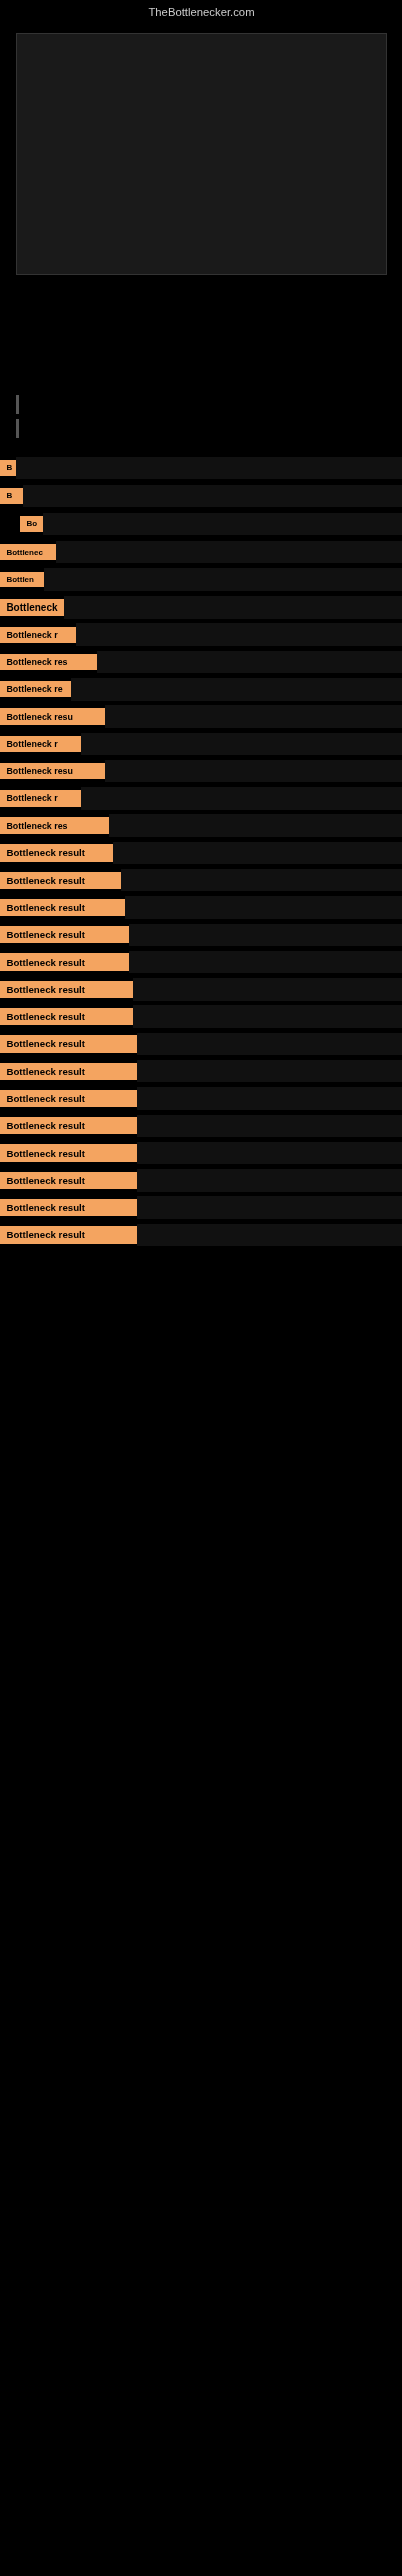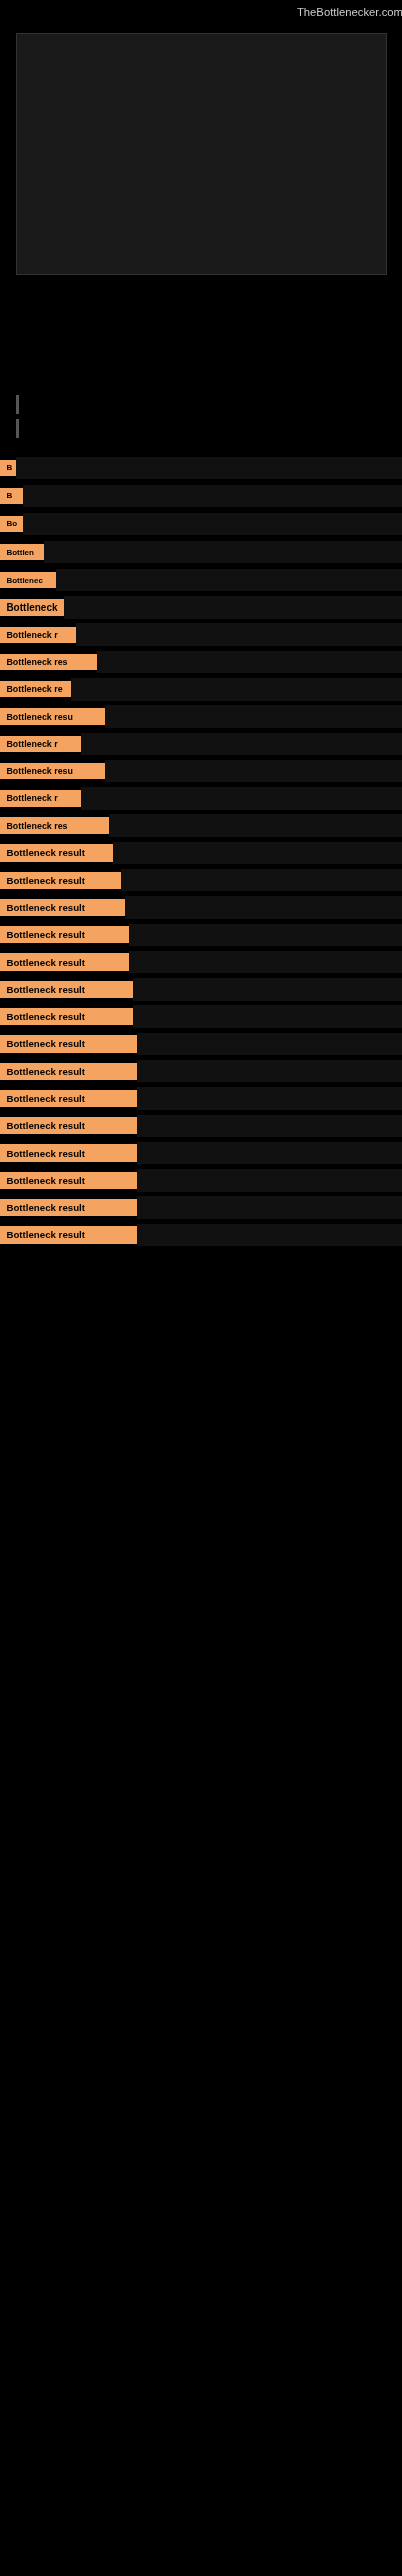--- a/index.html
+++ b/index.html
@@ -10,21 +10,21 @@
     body {
       background-color: #000000;
       width: 403px;
       min-height: 2576px;
       font-family: Arial, sans-serif;
       position: relative;
     }
     .site-title {
       color: #cccccc;
       font-size: 11.3px;
-      text-align: right;
+      text-align: center;
       padding-top: 6.4px;
       padding-bottom: 6.4px;
     }
     .chart-area {
       background-color: #000000;
       width: 100%;
       height: 306px;
       position: relative;
     }
     .chart-inner {
@@ -113,32 +113,32 @@
 
 <div class="result-list" id="result-list-container">
 <div class="result-item item-1" style="margin-bottom: 2.4px;">
       <span class="result-label">B</span>
       <div class="result-bar-bg"></div>
     </div>
     <div class="result-item item-2" style="margin-bottom: 2.4px;">
       <span class="result-label">B</span>
       <div class="result-bar-bg"></div>
     </div>
-    <div class="result-item item-3" style="margin-bottom: 2.4px;">
+    <div class="result-item item-3" style="margin-bottom: 2.4px; padding-left: 20px;">
       <span class="result-label">Bo</span>
+      <div class="result-bar-bg"></div>
+    </div>
+    <div class="result-item item-6">
+      <span class="result-label">Bottlenec</span>
       <div class="result-bar-bg"></div>
     </div>
     <div class="result-item item-5" style="margin-bottom: 2.4px;">
       <span class="result-label">Bottlen</span>
       <div class="result-bar-bg"></div>
     </div>
-    <div class="result-item item-6">
-      <span class="result-label">Bottlenec</span>
-      <div class="result-bar-bg"></div>
-    </div>
     <div class="result-item item-7">
       <span class="result-label">Bottleneck</span>
       <div class="result-bar-bg"></div>
     </div>
     <div class="result-item item-8">
       <span class="result-label">Bottleneck r</span>
       <div class="result-bar-bg"></div>
     </div>
     <div class="result-item item-9">
       <span class="result-label">Bottleneck res</span>

